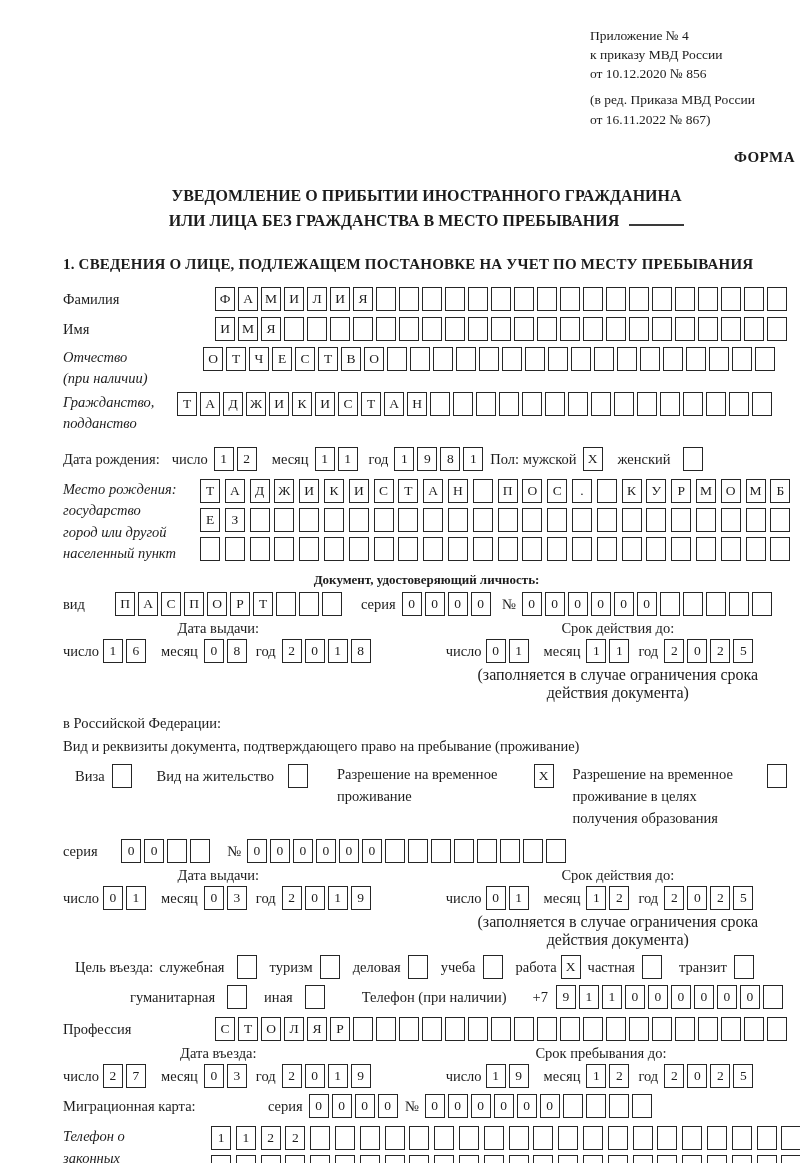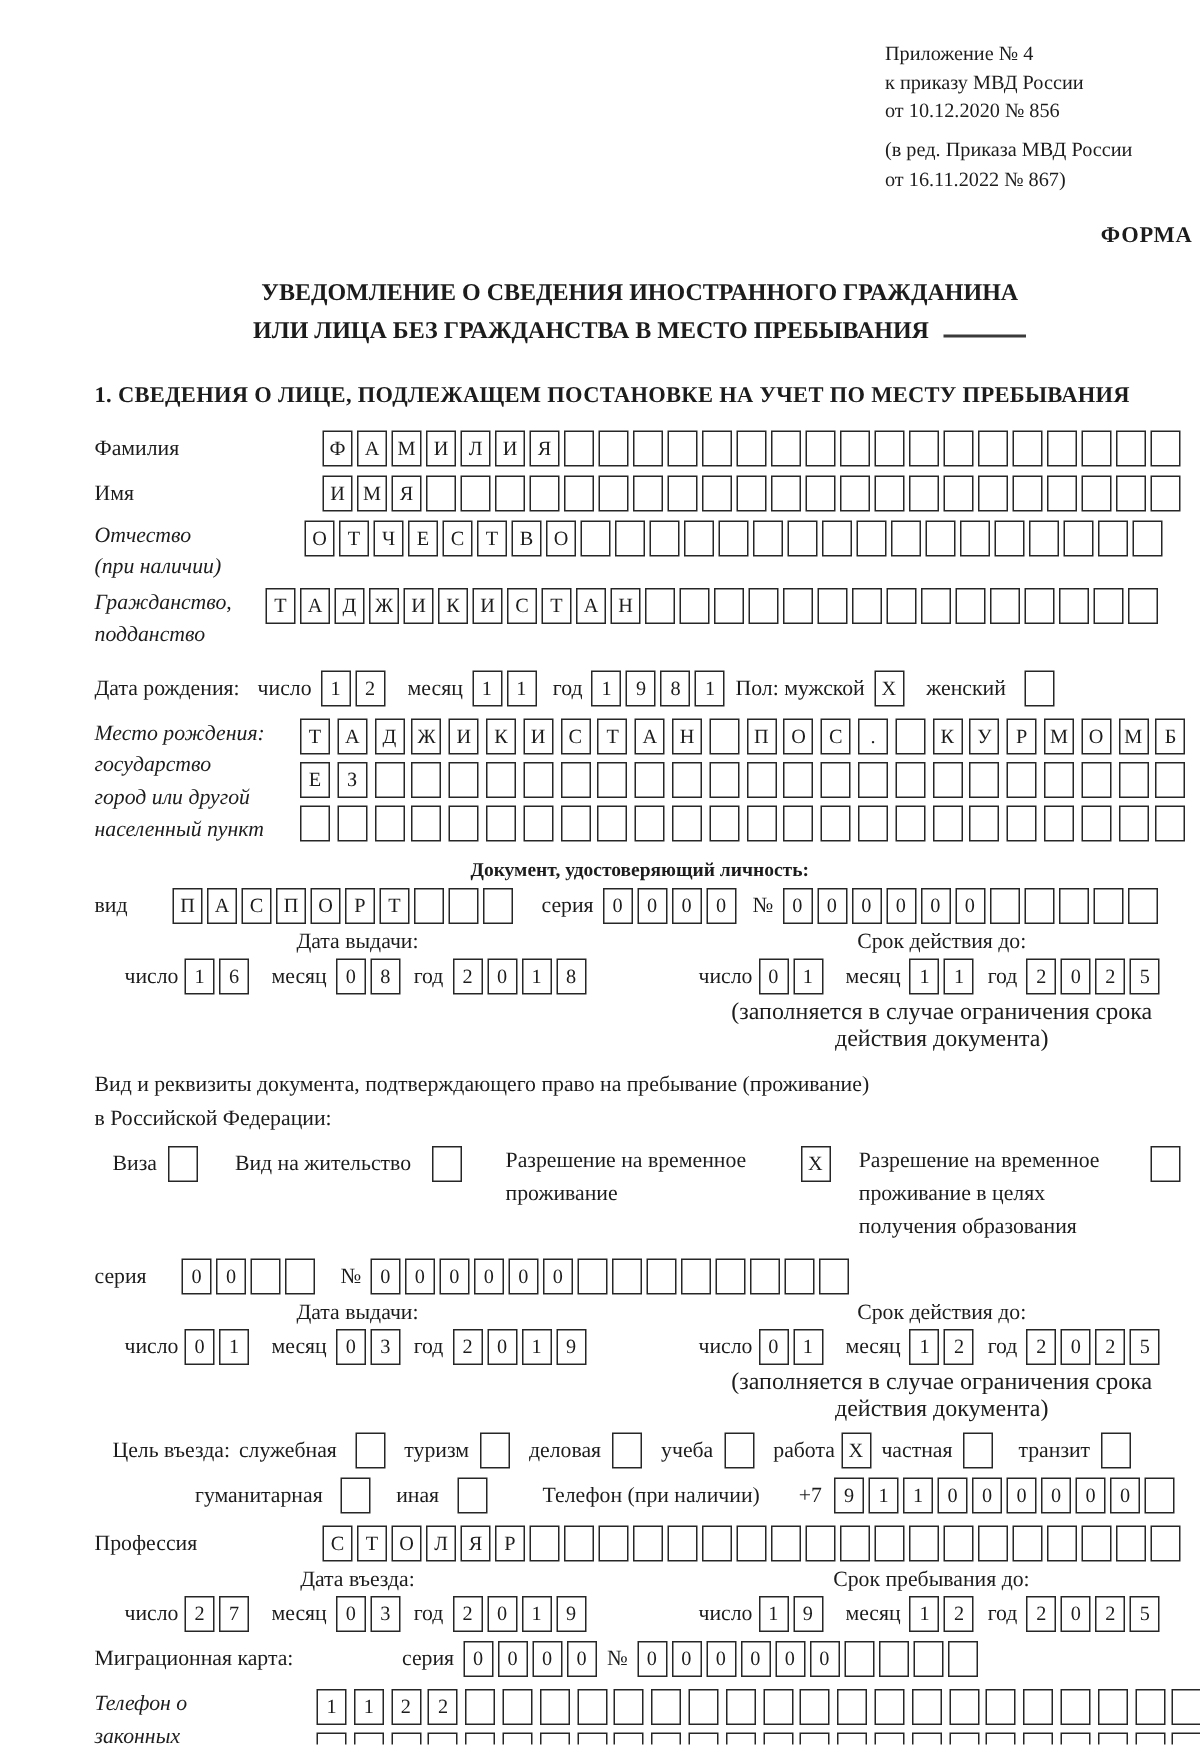--- a/index.html
+++ b/index.html
@@ -23,21 +23,21 @@
   .lbl{font-size:14.5px;line-height:24px;flex-shrink:0;}
   .lbl-lines{font-size:14.5px;line-height:21.5px;flex-shrink:0;font-style:italic;}
   .cells{display:flex;flex-wrap:nowrap;}
   .cell{width:20px;height:24px;box-sizing:border-box;border:1.5px solid #262626;margin-right:3px;
         display:flex;align-items:center;justify-content:center;font-size:13.5px;background:#fff;flex-shrink:0;}
   .sp .cell{margin-right:4.8px;}
   .slbl{font-size:14.5px;line-height:24px;margin:0 6px 0 12px;flex-shrink:0;}
   .cellcol .cells{margin-bottom:5px;}
 
   
-  .daterow{display:flex;margin-top:4px;margin-left:20px;}
+  .daterow{display:flex;margin-top:4px;}
   .dgroup{display:flex;flex-direction:column;}
   .dgL{margin-right:72px;}
   .dhead{font-size:14.5px;text-align:center;margin-bottom:2px;}
   .dfields{display:flex;align-items:center;}
   .dnote{font-size:16px;text-align:center;margin-top:3px;}
 
   .dochead{margin-top:6px;margin-bottom:4px;text-align:center;font-weight:bold;font-size:13px;}
   .intro{font-size:14.5px;margin-top:10px;line-height:1.6;}
 
   .optrow{display:flex;align-items:flex-start;margin-top:6px;font-size:14.5px;margin-left:12px;}
@@ -52,21 +52,21 @@
   <div class="hdr">
     <div>Приложение № 4</div>
     <div>к приказу МВД России</div>
     <div>от 10.12.2020 № 856</div>
     <div class="ed">(в ред. Приказа МВД России</div>
     <div>от 16.11.2022 № 867)</div>
     <div class="forma">ФОРМА</div>
   </div>
 
   <div class="title">
-    <div>УВЕДОМЛЕНИЕ О СВЕДЕНИЯ ИНОСТРАННОГО ГРАЖДАНИНА</div>
+    <div>УВЕДОМЛЕНИЕ О ПРИБЫТИИ ИНОСТРАННОГО ГРАЖДАНИНА</div>
     <div>
       <span>ИЛИ ЛИЦА БЕЗ ГРАЖДАНСТВА В МЕСТО ПРЕБЫВАНИЯ</span><span class="uline"></span>
     </div>
   </div>
 
   <div class="sect">1. СВЕДЕНИЯ О ЛИЦЕ, ПОДЛЕЖАЩЕМ ПОСТАНОВКЕ НА УЧЕТ ПО МЕСТУ ПРЕБЫВАНИЯ</div>
 
   <div class="row mt14">
     <div class="lbl" style="width:152px">Фамилия</div>
     <div class="cells">
@@ -392,22 +392,22 @@
             <span class="cell">0</span>
             <span class="cell">2</span>
             <span class="cell">5</span>
           </div>
       </div>
       <div class="dnote">(заполняется в случае ограничения срока действия документа)</div>
     </div>
   </div>
 
   <div class="intro">
+    <div>в Российской Федерации:</div>
     <div>Вид и реквизиты документа, подтверждающего право на пребывание (проживание)</div>
-    <div>в Российской Федерации:</div>
   </div>
 
   <div class="optrow">
     <span class="lbl">Виза</span>
     <span class="cell cb"></span>
     <span class="lbl" style="margin-left:22px">Вид на жительство</span>
     <span class="cell cb" style="margin-left:14px"></span>
     <span class="optlbl" style="margin-left:26px;width:192px">
       <div>Разрешение на временное</div>
       <div>проживание</div>

